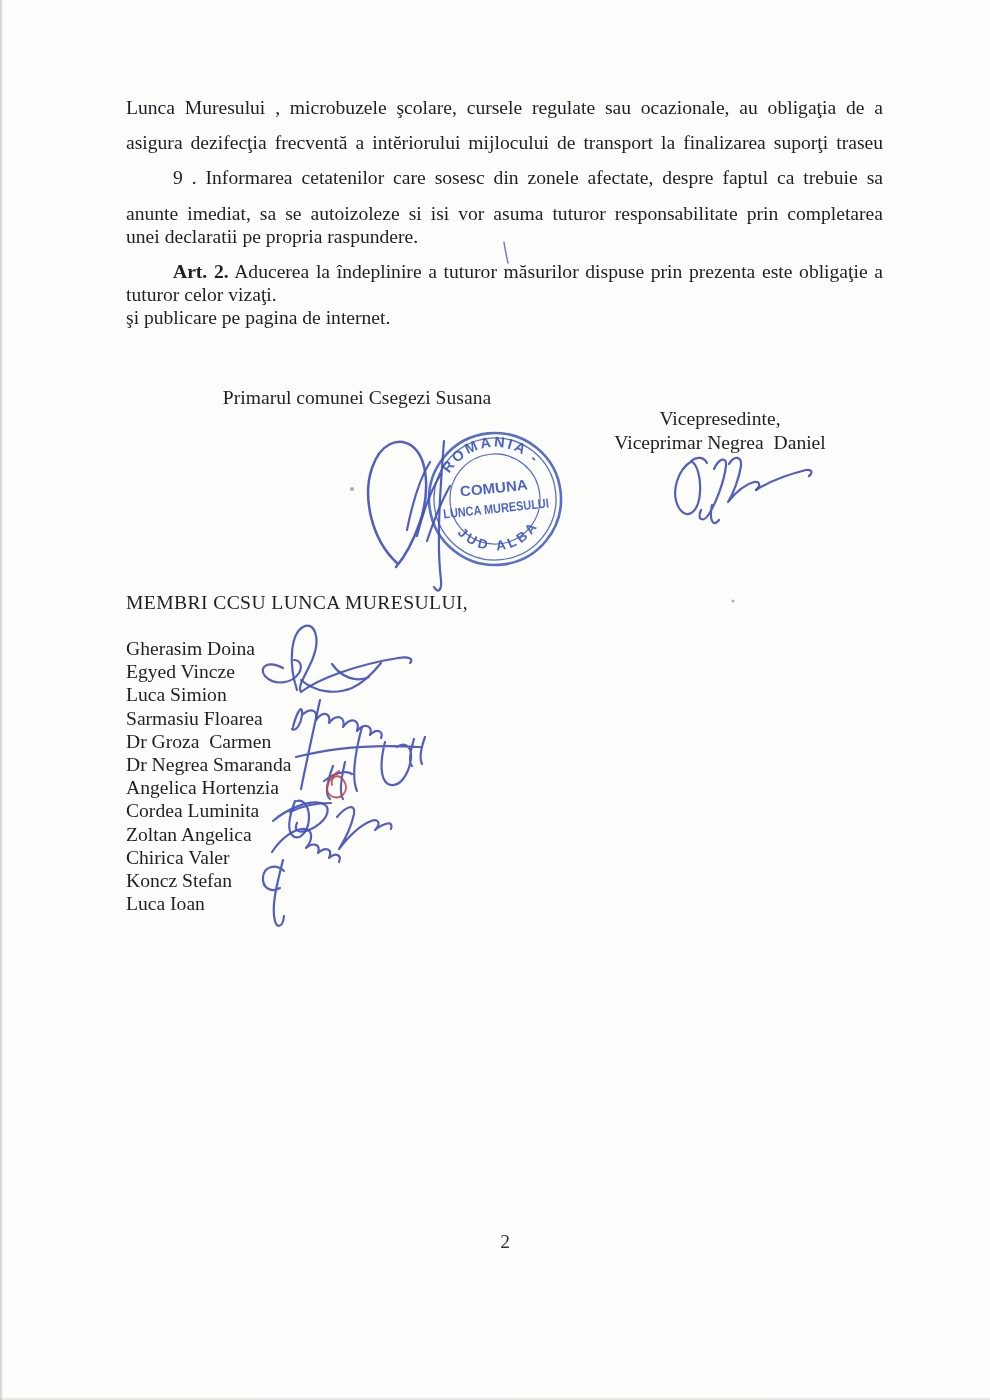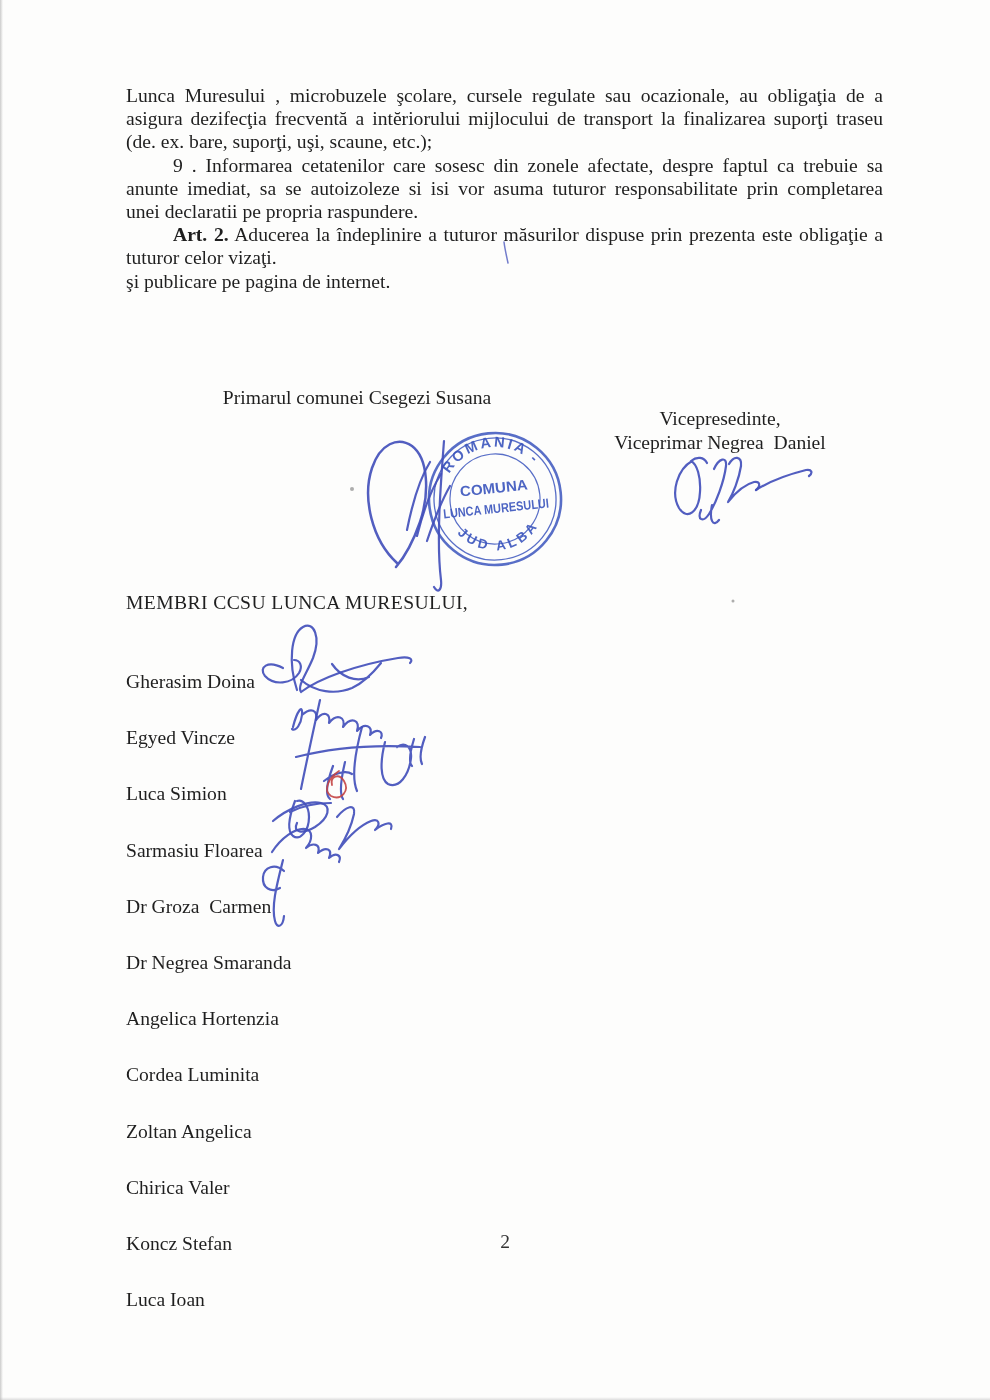--- a/index.html
+++ b/index.html
@@ -24,36 +24,36 @@
   .scan-edge-bottom{
     position:absolute;left:0;bottom:0;width:100%;height:3px;
     background:linear-gradient(to top,#bdbdbd,rgba(255,255,255,0));
     opacity:.5;
   }
   .body-text{
     position:absolute;left:126px;top:84px;width:757px;
     font-size:19.6px;
   }
   .line{height:23.2px;line-height:23.2px;text-align:left;}
-  .line.just{text-align:justify;text-align-last:justify;}
+  .line.just{text-align:justify;text-align-last:justify;margin-top:12px;}
   .line.indent{text-indent:47px;}
   .b{font-weight:bold;}
   .sig-block{position:absolute;text-align:center;font-size:19.6px;line-height:23.5px;}
   .sig-president{top:386px;left:217px;width:280px;}
   .sig-vice{top:407px;left:578px;width:284px;}
   .sig-line{white-space:pre;}
   .members-heading{
     position:absolute;left:126px;top:592px;
     font-size:19.6px;letter-spacing:.4px;
   }
   .members-list{
     position:absolute;left:126px;top:637px;
     font-size:19.6px;line-height:23.2px;
   }
-  .member{white-space:pre;margin-top:33px;}
+  .member{white-space:pre;}
   .page-number{
     position:absolute;top:1231px;left:0;width:1010px;
     text-align:center;font-size:19.5px;color:#333;
   }
   .ink-overlay{position:absolute;left:0;top:0;pointer-events:none;}
   .sig{fill:none;stroke:var(--sig-ink);stroke-width:2.2;stroke-linecap:round;stroke-linejoin:round;opacity:.92;}
   .sig-thick{stroke-width:2.5;}
   .sig-thin{stroke-width:1.5;opacity:.75;}
   .sig-red{fill:none;stroke:var(--red-ink);stroke-width:1.8;stroke-linecap:round;opacity:.9;}
   .stamp-line{fill:none;stroke:var(--stamp-ink);opacity:.85;}
@@ -63,21 +63,20 @@
 </head>
 <body>
 
 <div class="page">
   <div class="scan-edge-left"></div>
   <div class="scan-edge-bottom"></div>
 
   <div class="body-text">
       <div class="line just"><span>Lunca Muresului , microbuzele şcolare, cursele regulate sau ocazionale, au obligaţia de a</span></div>
       <div class="line just"><span>asigura dezifecţia frecventă a intĕriorului mijlocului de transport la finalizarea suporţi traseu</span></div>
-      <div class="line"><span>(de. ex. bare, suporţi, uşi, scaune, etc.);</span></div>
       <div class="line indent just"><span>9 . Informarea cetatenilor care sosesc din  zonele afectate, despre faptul ca trebuie sa</span></div>
       <div class="line just"><span>anunte imediat, sa se autoizoleze  si isi vor asuma tuturor responsabilitate prin completarea</span></div>
       <div class="line"><span>unei declaratii pe propria raspundere.</span></div>
       <div class="line indent just"><span class="b">Art. 2.</span><span> Aducerea la îndeplinire a tuturor măsurilor dispuse prin prezenta este obligaţie a</span></div>
       <div class="line"><span>tuturor celor vizaţi.</span></div>
       <div class="line"><span>şi publicare pe pagina de internet.</span></div>
     </div>
 
   <div class="sig-block sig-president">
     <div class="sig-line">Primarul comunei Csegezi Susana</div>

